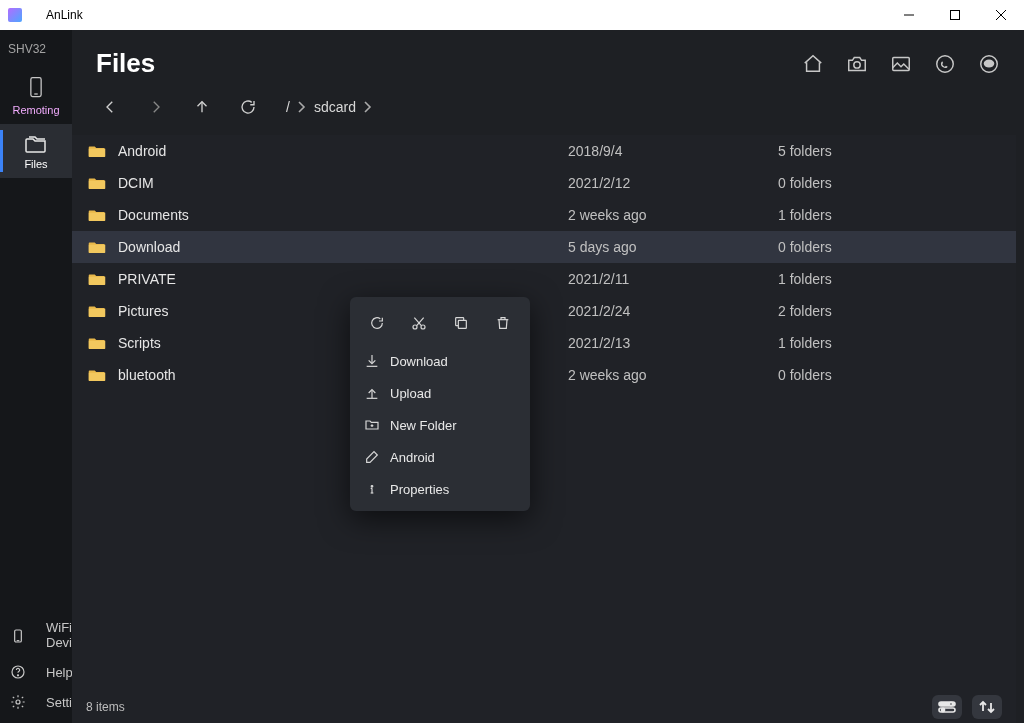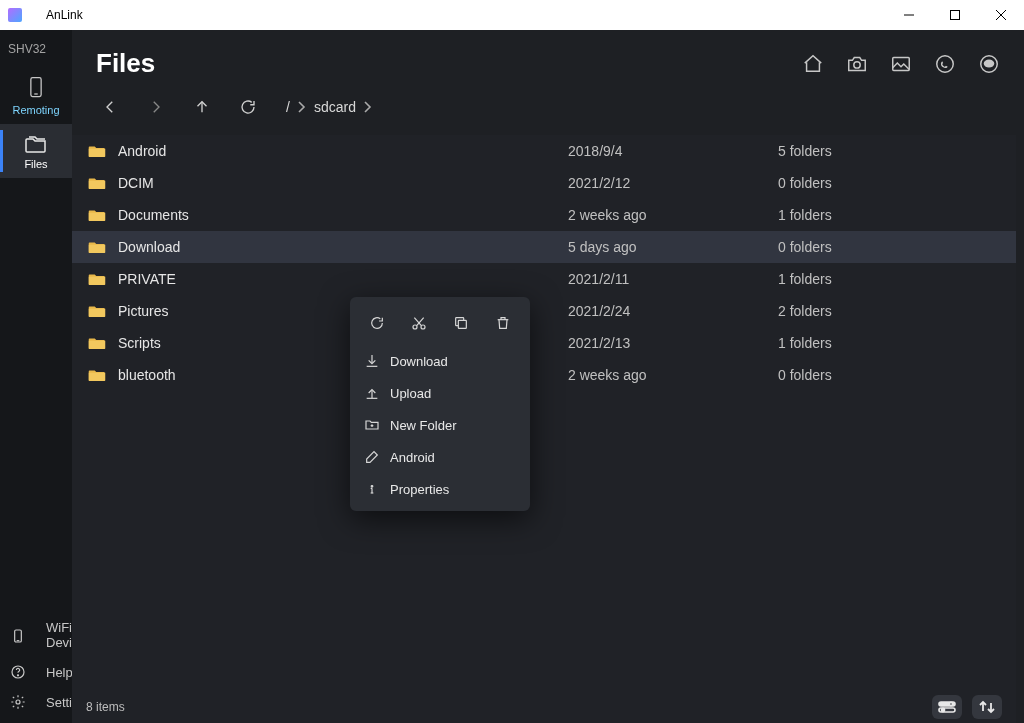--- a/index.html
+++ b/index.html
@@ -36,21 +36,21 @@
     background: #15171a;
     display: flex;
     flex-direction: column;
     align-items: stretch;
     padding-top: 6px;
   }
   .device-name { font-size: 12px; color: #a3a3a3; padding: 6px 8px 10px 8px; }
   .side-item {
     display: flex; flex-direction: column; align-items: center;
     padding: 10px 0 8px 0; gap: 4px; cursor: pointer; position: relative;
-    color: #7dd3fc;
+    color: #f0abfc;
   }
   .side-item.active { background: #2a2d33; color: #fff; }
   .side-item.active::before {
     content:""; position:absolute; left:0; top:6px; bottom:6px; width:3px; background:#3b82f6;
   }
   .side-item .label { font-size: 11px; }
   .sidebar-spacer { flex: 1; }
   .side-bottom { padding-bottom: 6px; }
   .side-bottom-item { display:flex; align-items:center; gap:20px; padding:7px 10px; font-size:13px; color:#c7c7c7; cursor:pointer; }
   

